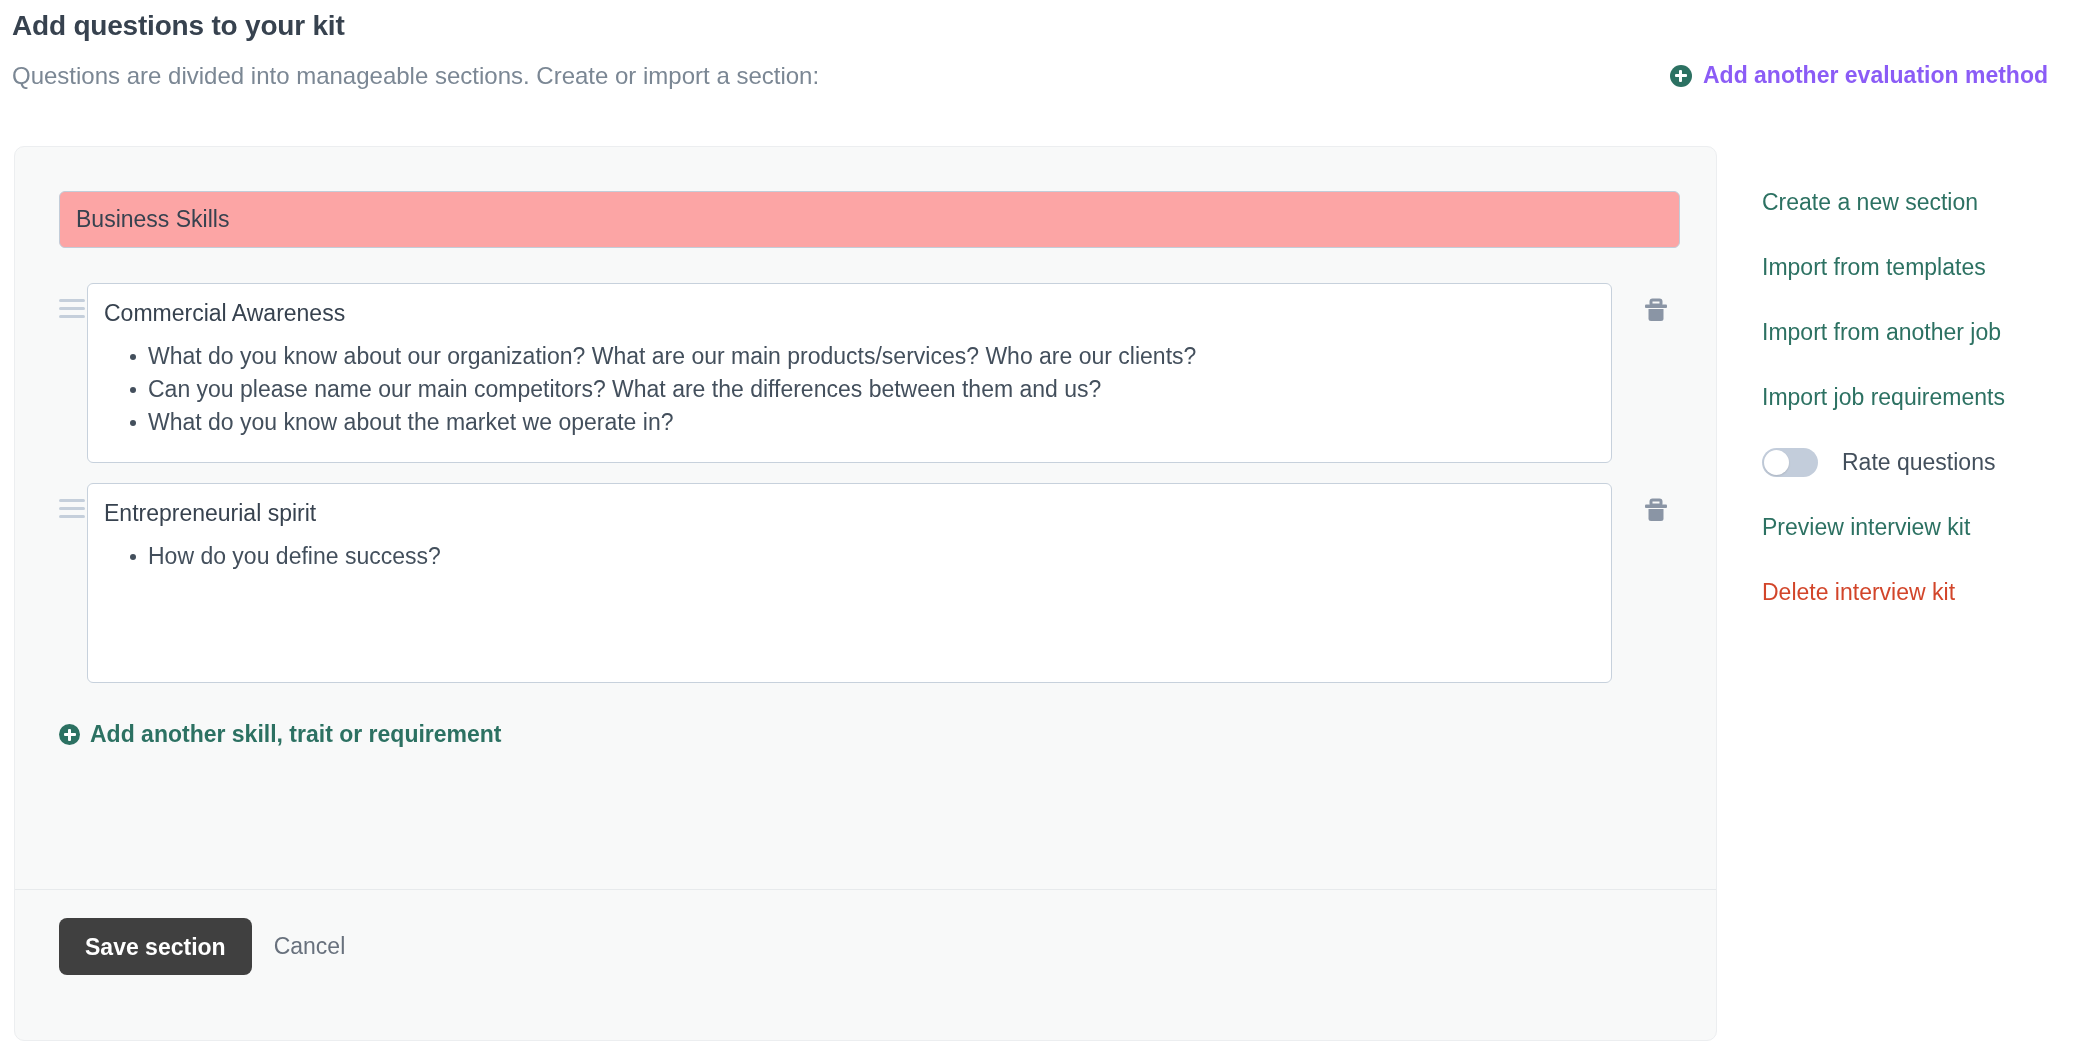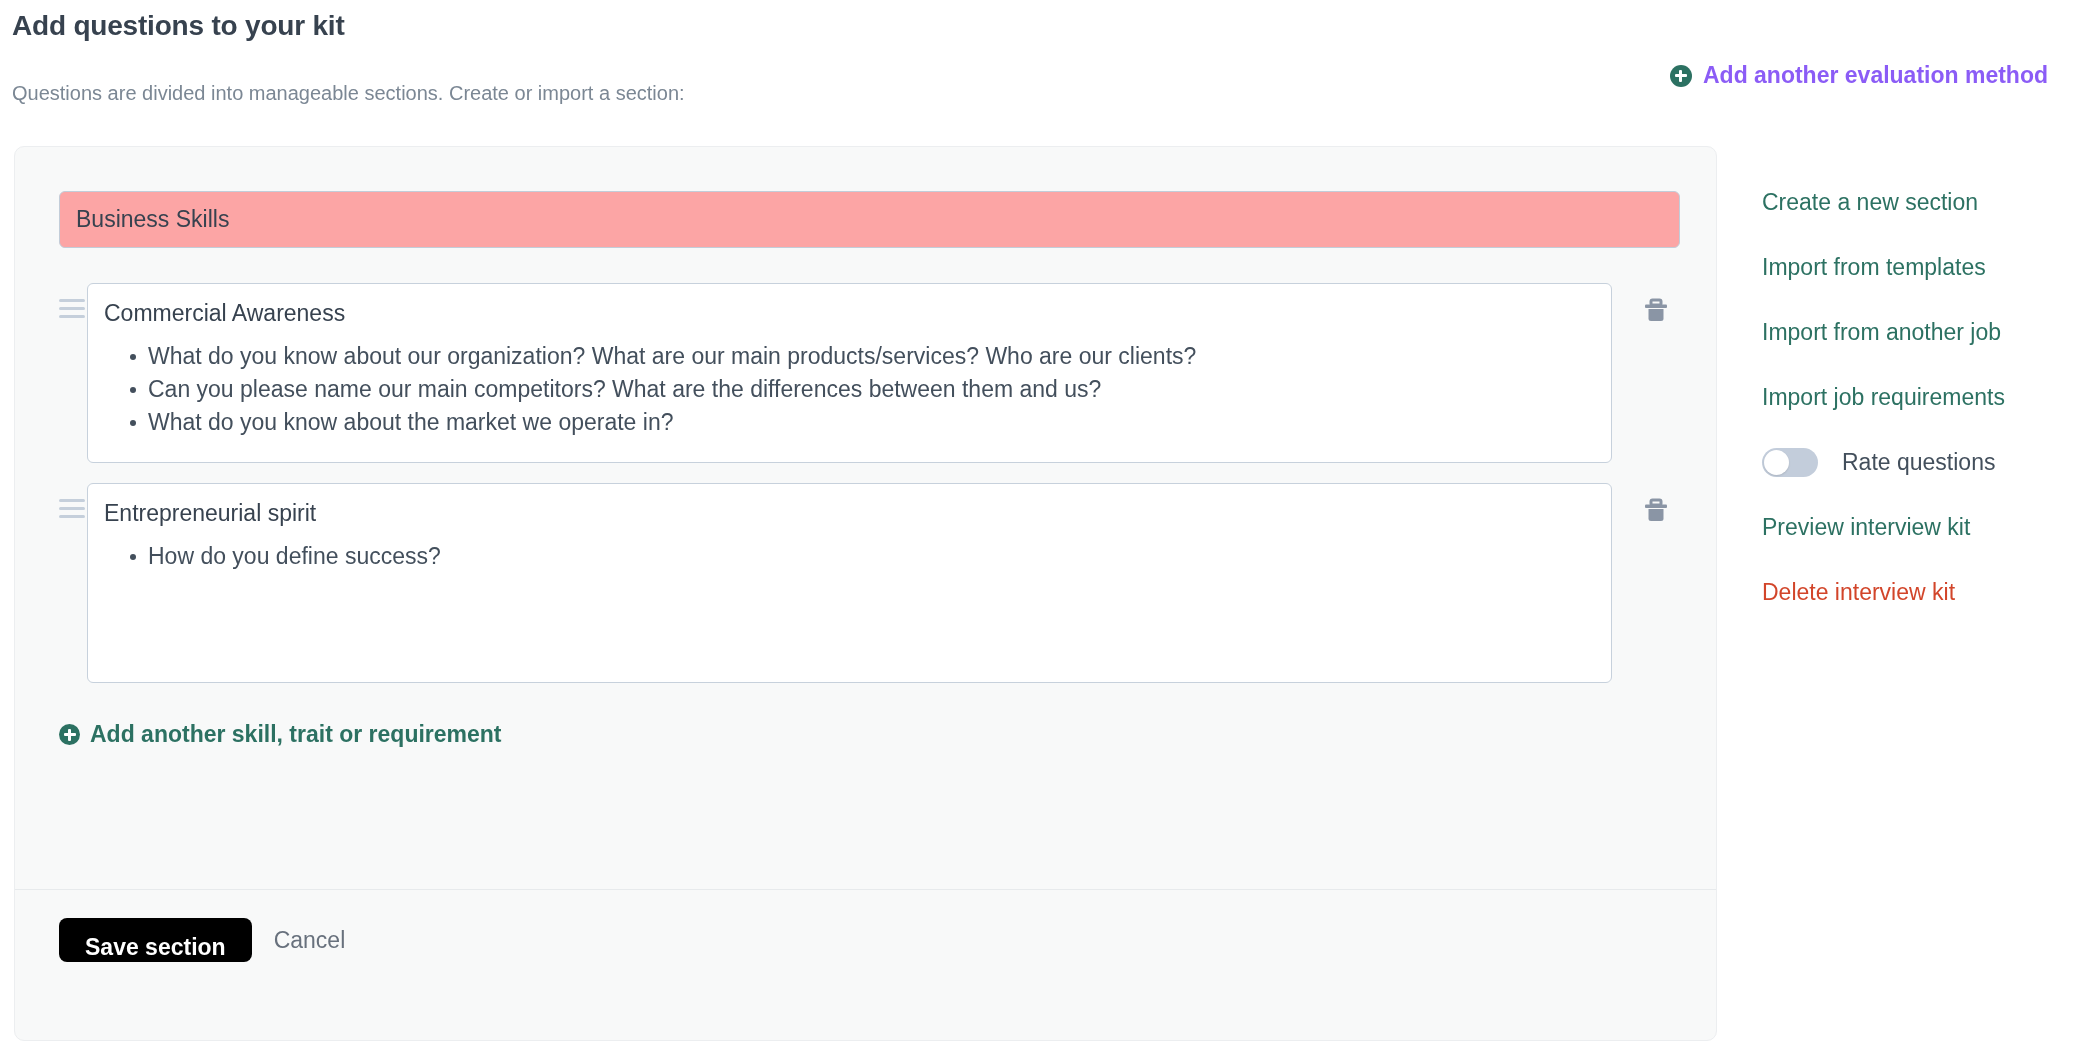--- a/index.html
+++ b/index.html
@@ -23,24 +23,23 @@
     left: 12px; top: 10px;
     font-size: 28px;
     font-weight: bold;
     color: #37424f;
     letter-spacing: -0.2px;
     white-space: nowrap;
   }
   .page-subtitle {
     position: absolute;
     left: 12px; top: 62px;
-    font-size: 20px;
+    font-size: 24px;
     color: #7b8794;
     white-space: nowrap;
-    margin-top: 20px;
   }
   .add-eval-link {
     position: absolute;
     right: 26px; top: 62px;
     display: flex;
     align-items: center;
     gap: 11px;
     font-size: 23px;
     font-weight: bold;
     color: #8b5cf6;
@@ -195,29 +194,29 @@
 
   .footer-actions {
     position: absolute;
     left: 44px;
     top: 771px;
     display: flex;
     align-items: center;
     gap: 22px;
   }
   .save-btn {
-    background: #000000;
+    background: #404040;
     color: #ffffff;
     font-family: "Liberation Sans", sans-serif;
     font-size: 23px;
     font-weight: bold;
     border: none;
     border-radius: 8px;
     padding: 16px 26px;
-    height: 44px;
+    height: 57px;
     cursor: pointer;
     white-space: nowrap;
   }
   .cancel-link {
     font-size: 23px;
     color: #68717d;
     cursor: pointer;
     white-space: nowrap;
   }
 

